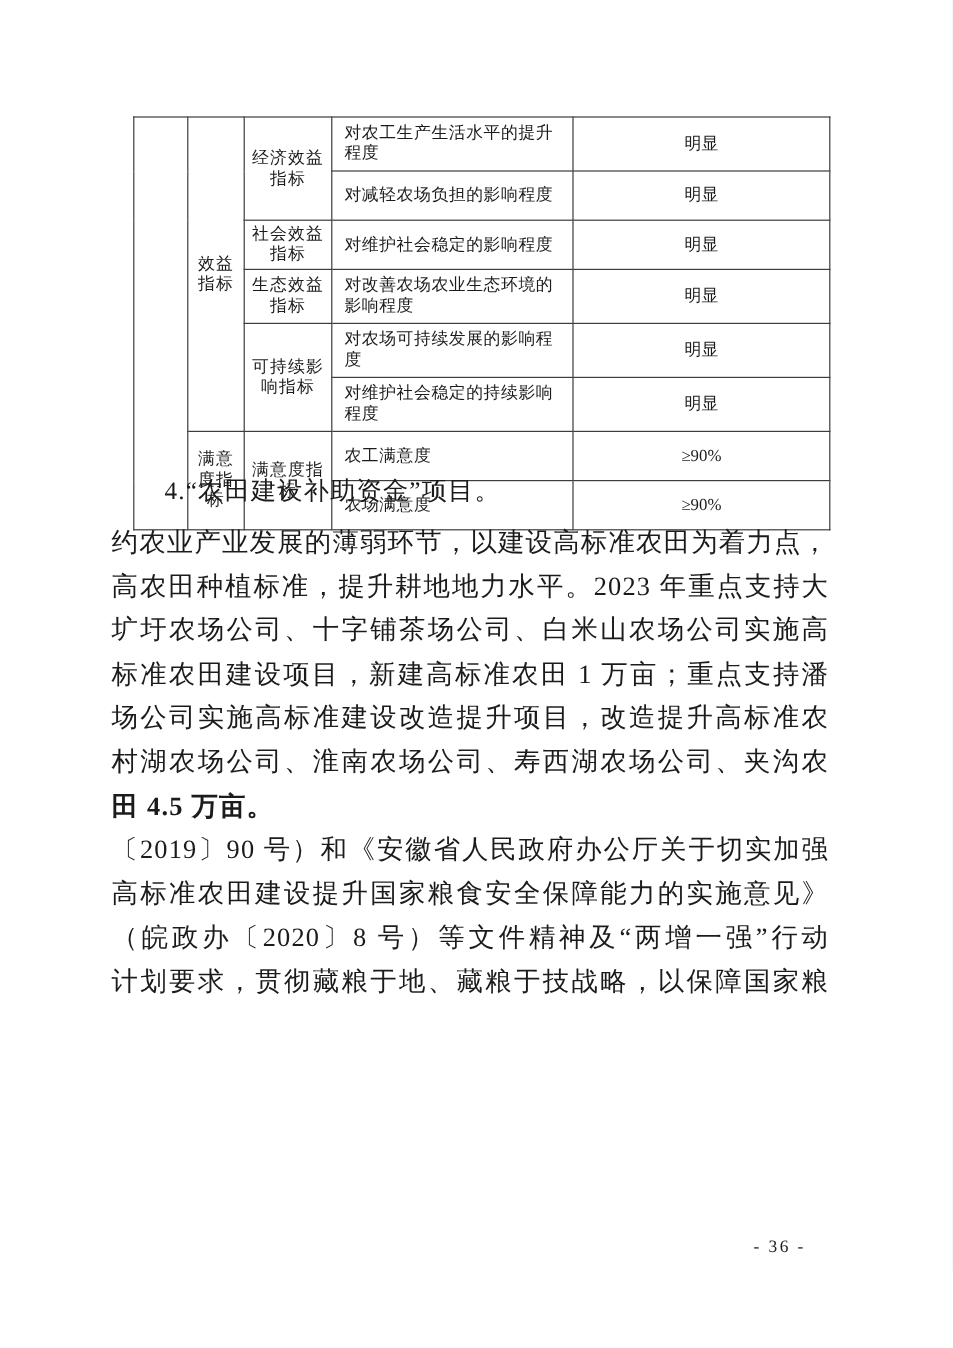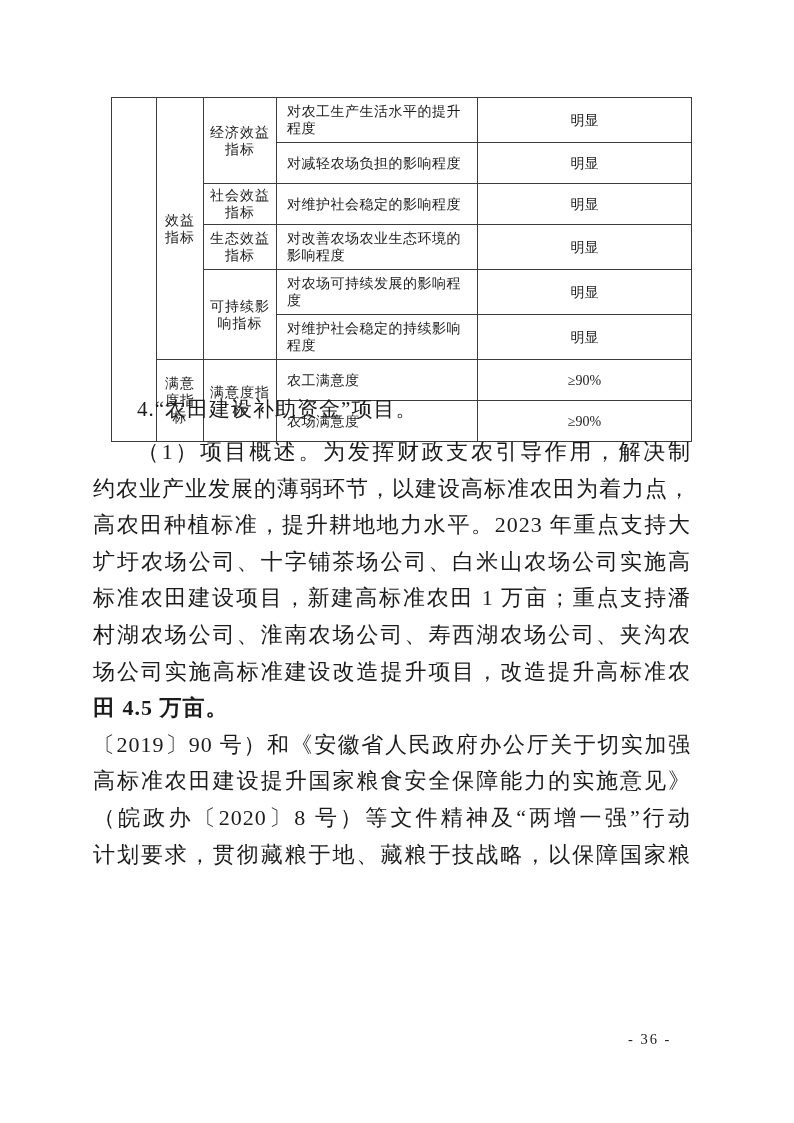--- a/index.html
+++ b/index.html
@@ -102,27 +102,26 @@
           <td class="indicator-cell">农场满意度</td>
           <td class="value-cell">≥90%</td>
         </tr>
       </tbody>
   </table>
 
   <div class="content">
     <div class="heading">4.“农田建设补助资金”项目。</div>
     <div>
         <div class="para">
-          <div class="line first">（1）项目概述。为发挥财政支农引导作用，解决制</div>
           <div class="line">约农业产业发展的薄弱环节，以建设高标准农田为着力点，</div>
           <div class="line">高农田种植标准，提升耕地地力水平。2023 年重点支持大</div>
           <div class="line">圹圩农场公司、十字铺茶场公司、白米山农场公司实施高</div>
           <div class="line">标准农田建设项目，新建高标准农田 1 万亩；重点支持潘</div>
+          <div class="line">场公司实施高标准建设改造提升项目，改造提升高标准农</div>
           <div class="line">村湖农场公司、淮南农场公司、寿西湖农场公司、夹沟农</div>
-          <div class="line">场公司实施高标准建设改造提升项目，改造提升高标准农</div>
           <div class="line flushleft">田 4.5 万亩。</div>
         </div>
         <div class="para">
           <div class="line">〔2019〕90 号）和《安徽省人民政府办公厅关于切实加强</div>
           <div class="line">高标准农田建设提升国家粮食安全保障能力的实施意见》</div>
           <div class="line">（皖政办〔2020〕8 号）等文件精神及“两增一强”行动</div>
           <div class="line">计划要求，贯彻藏粮于地、藏粮于技战略，以保障国家粮</div>
         </div>
       </div>
   </div>

